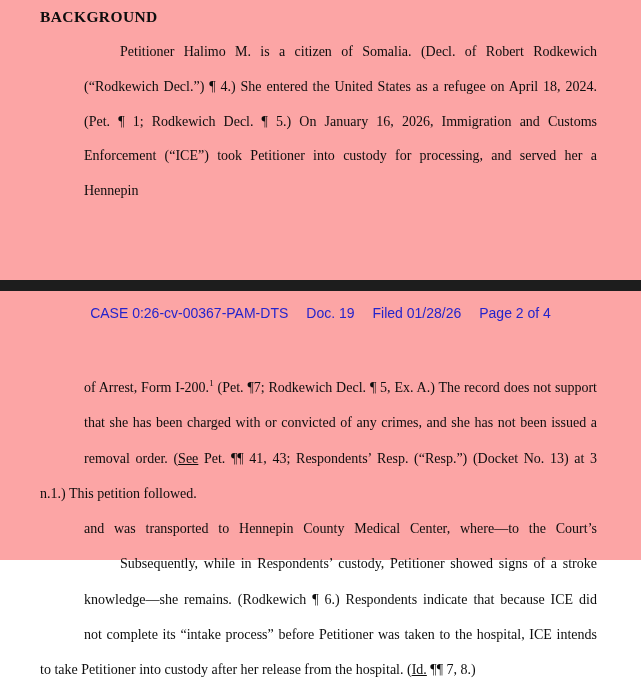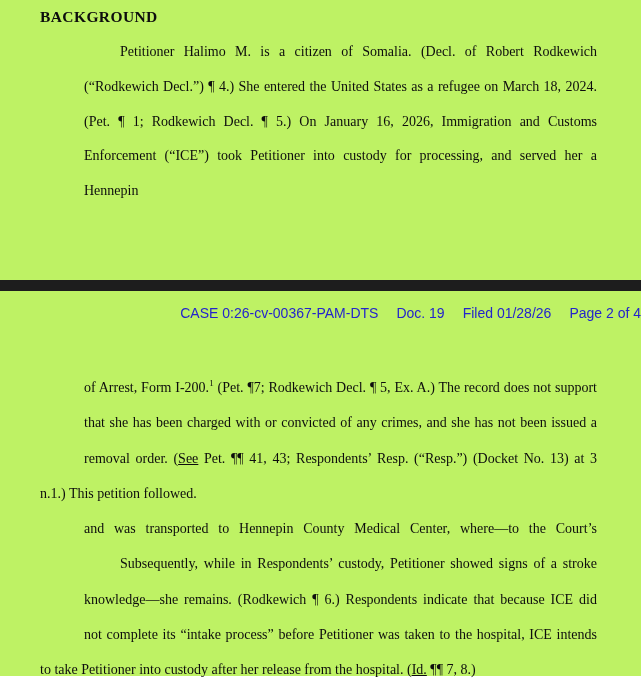--- a/index.html
+++ b/index.html
@@ -8,22 +8,22 @@
     background: #ffffff;
   }
   body {
     width: 641px;
     height: 680px;
     overflow: hidden;
   }
   .page {
     position: relative;
     width: 641px;
-    height: 676px;
-    background: #bef264;
+    height: 560px;
+    background: #fca5a5;
     font-family: "Liberation Serif", serif;
     color: #0d0d0d;
     font-size: 14px;
   }
   .heading {
     position: absolute;
     left: 40px;
     top: 7px;
     font-weight: bold;
     font-size: 15.5px;
@@ -59,39 +59,39 @@
     width: 641px;
     height: 11px;
     background: #1d1d1d;
   }
   .stamp {
     position: absolute;
     left: 0;
     top: 303px;
     width: 641px;
     display: flex;
-    justify-content: flex-end;
+    justify-content: center;
     gap: 18px;
     font-family: "Liberation Sans", sans-serif;
     font-size: 14px;
     line-height: 20px;
     color: #2424cc;
   }
 </style>
 </head>
 <body>
 
 <div class="page">
 
   <div class="heading">BACKGROUND</div>
 
   <div class="text-block block-top">
     <div>
         <div class="line just indent"><span>Petitioner Halimo M. is a citizen of Somalia.  (Decl. of Robert Rodkewich</span></div>
-        <div class="line just"><span>(“Rodkewich Decl.”) ¶ 4.)  She entered the United States as a refugee on March 18, 2024.</span></div>
+        <div class="line just"><span>(“Rodkewich Decl.”) ¶ 4.)  She entered the United States as a refugee on April 18, 2024.</span></div>
         <div class="line just"><span>(Pet. ¶ 1; Rodkewich Decl. ¶ 5.)  On January 16, 2026, Immigration and Customs</span></div>
         <div class="line just"><span>Enforcement (“ICE”) took Petitioner into custody for processing, and served her a Hennepin</span></div>
       </div>
   </div>
 
   <div class="sep-bar" style="background: rgb(29, 29, 29);"></div>
 
   <div class="stamp" style="color: rgb(36, 36, 204);">
     <span>CASE 0:26-cv-00367-PAM-DTS</span>
     <span>Doc. 19</span>

